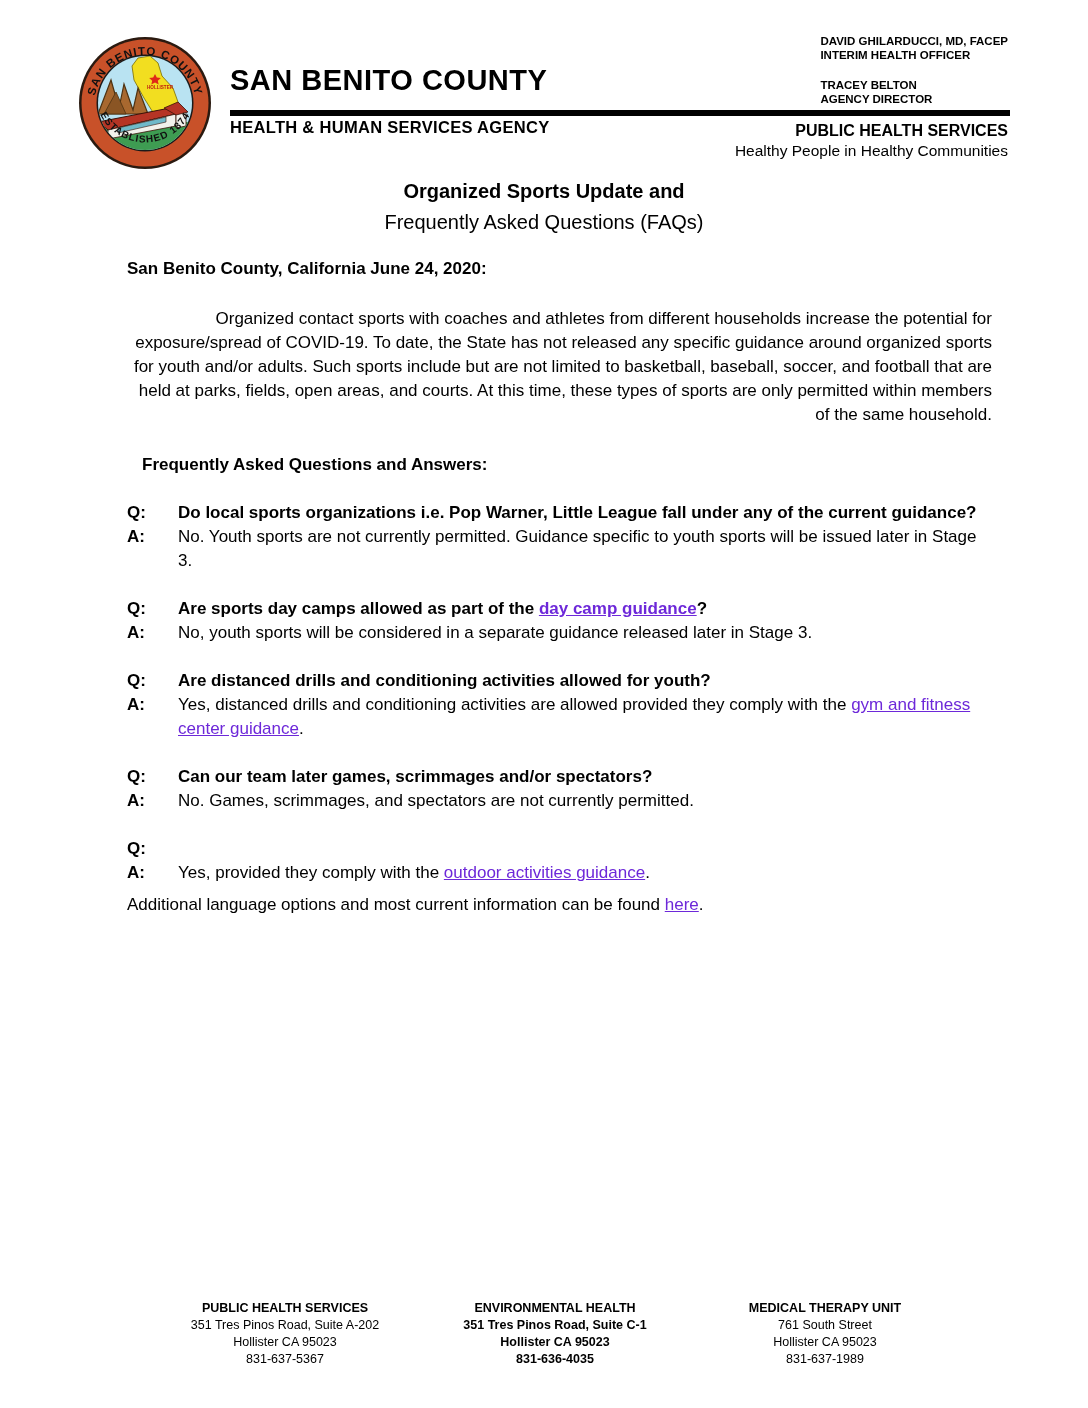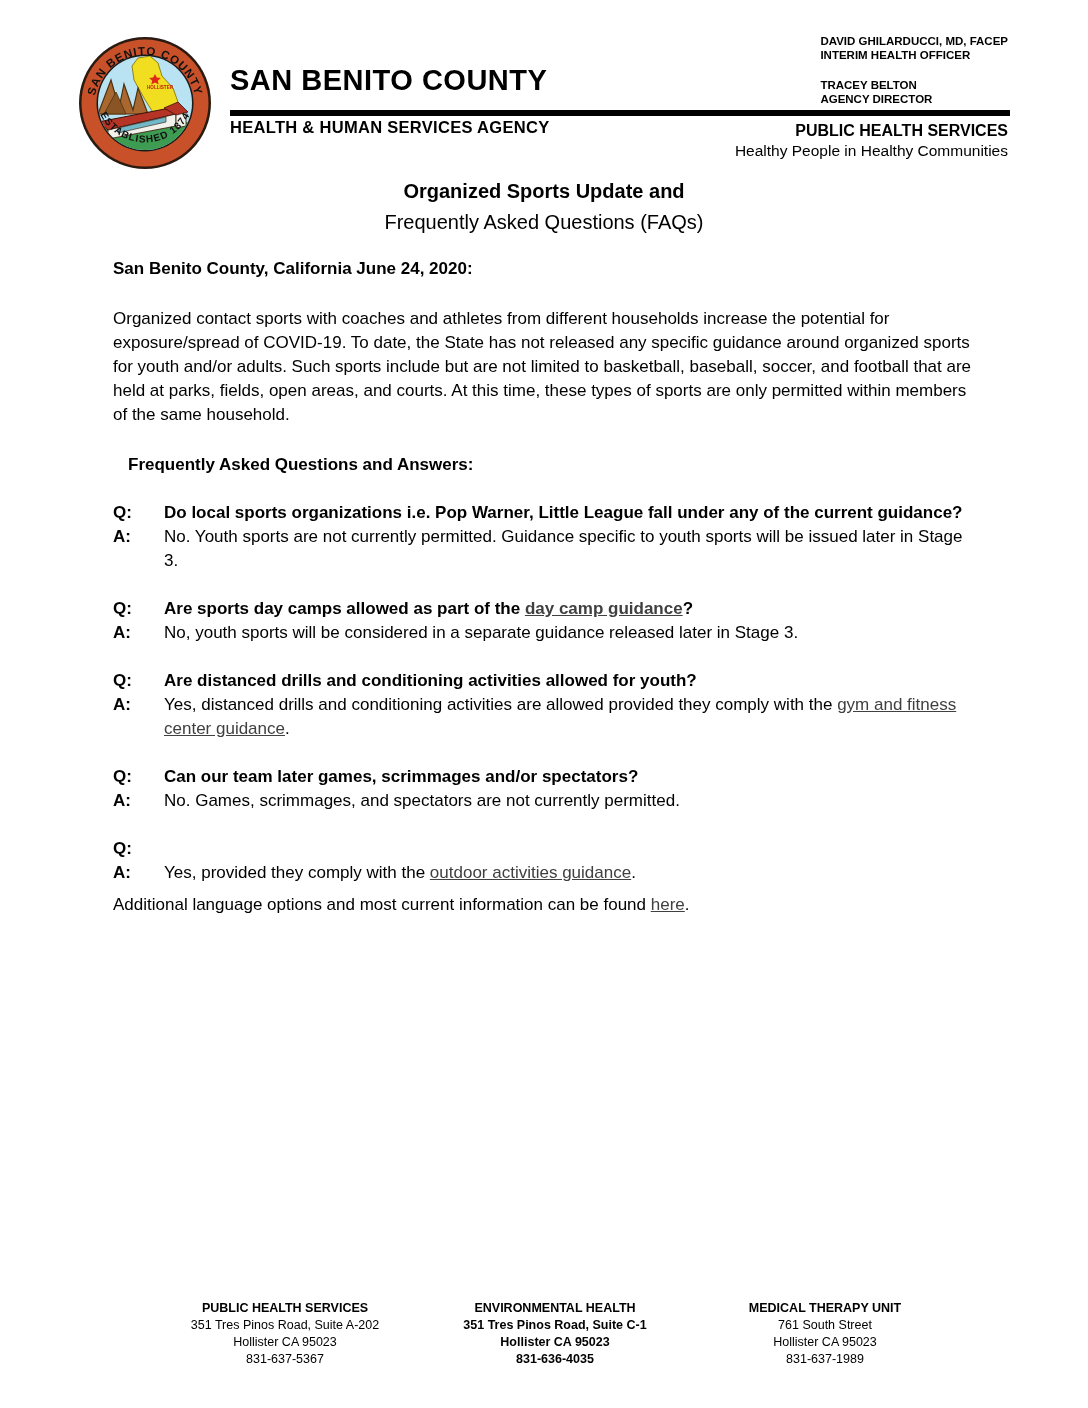--- a/index.html
+++ b/index.html
@@ -29,33 +29,33 @@
   .official-group{margin-bottom:16px;}
   .dept-block{position:absolute;right:80px;top:121px;text-align:right;}
   .dept{font-size:16px;font-weight:bold;line-height:20px;}
   .tagline{font-size:15.5px;font-weight:normal;line-height:20px;}
   
   .doc-title{position:absolute;left:0;top:176px;width:100%;text-align:center;line-height:31px;}
   .doc-title .t1{font-size:20px;font-weight:bold;}
   .doc-title .t2{font-size:20px;font-weight:normal;}
   
   .body-content{
-    position:absolute;left:113px;top:257px;width:865px;
+    position:absolute;left:127px;top:257px;width:865px;
     font-size:17px;line-height:24px;
   }
   .dateline{font-weight:bold;margin:0;}
-  .para{margin:26px 0 0 0;}
+  .para{margin:26px 0 0 0;text-align:right;}
   .faq-heading{font-weight:bold;margin:26px 0 0 15px;}
   .faq{margin-top:24px;}
   .qa-row{display:flex;}
   .qa-label{width:51px;flex-shrink:0;font-weight:bold;}
   .q-text{font-weight:bold;}
   .a-text{font-weight:normal;}
   .closing{margin-top:8px;}
-  a.doc-link{color:#404040;text-decoration:underline;}
+  a.doc-link{color:#6d28d9;text-decoration:underline;}
   
   .footer{
     position:absolute;left:150px;top:1300px;width:810px;
     display:flex;font-size:12.5px;line-height:17px;text-align:center;
   }
   .footer-col{flex:1;}
   .footer-col .col-title{font-weight:bold;}
   .footer-col.bold-col{font-weight:bold;}
 </style>
 </head>

